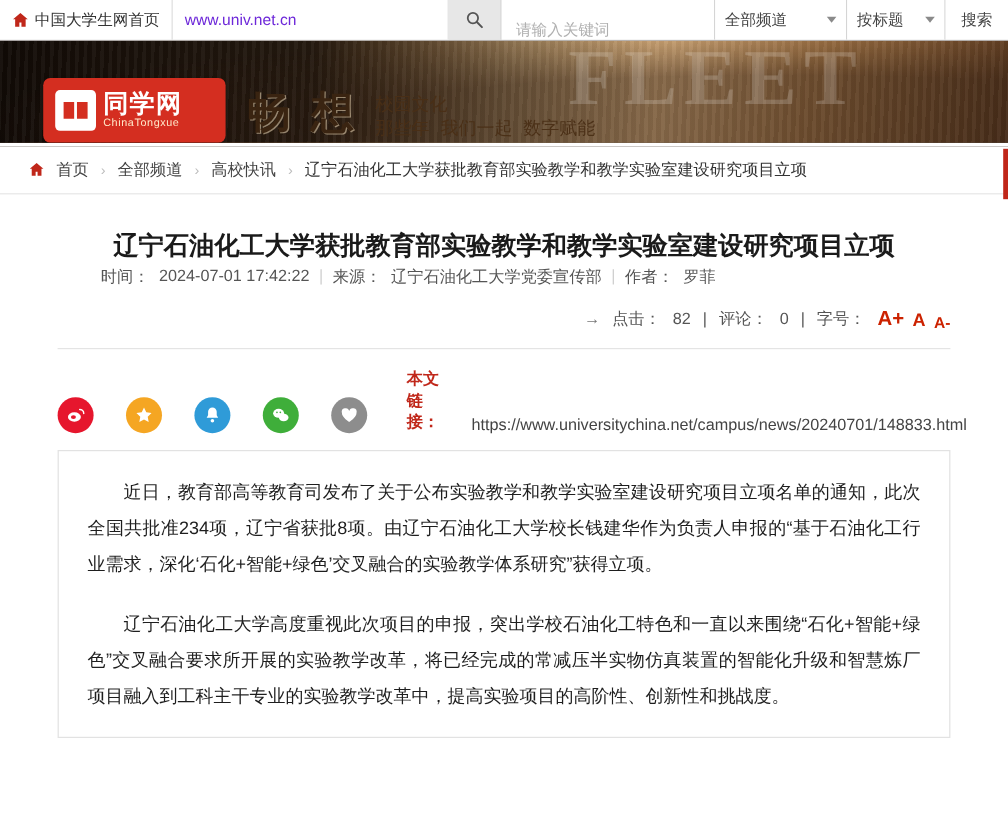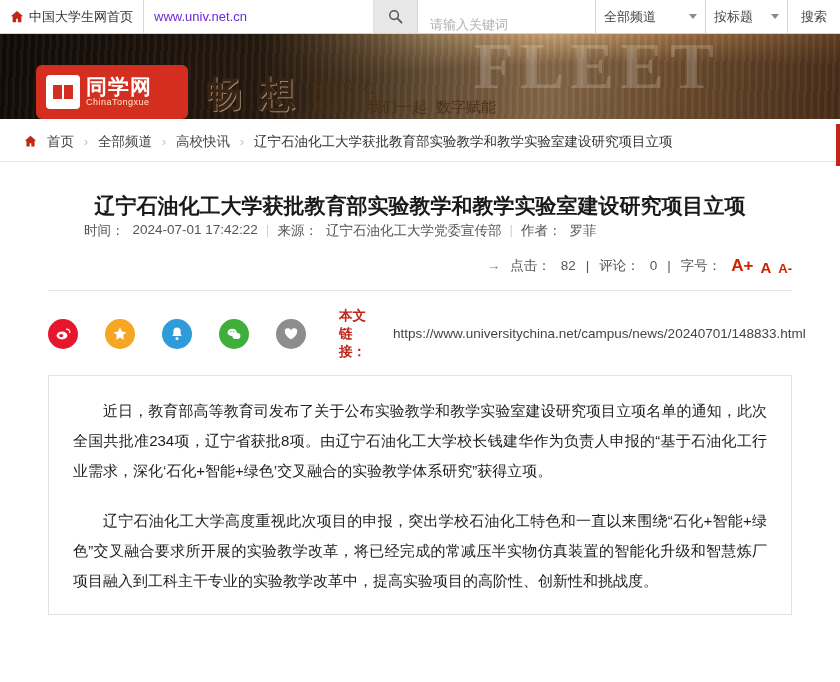--- a/index.html
+++ b/index.html
@@ -256,21 +256,21 @@
   .fs-c { font-size: 13px; font-weight: bold; color: #cc2200; }
   .rule {
     height: 1px;
     background: #e4e4e4;
     margin: 14px 0 0 0;
   }
 
   
   .sharerow {
     display: flex;
-    align-items: center;
+    align-items: flex-end;
     gap: 27px;
     padding: 16px 0 14px 0;
   }
   .sbtn {
     width: 30px; height: 30px;
     border-radius: 50%;
     display: flex;
     align-items: center;
     justify-content: center;
     color: #fff;

